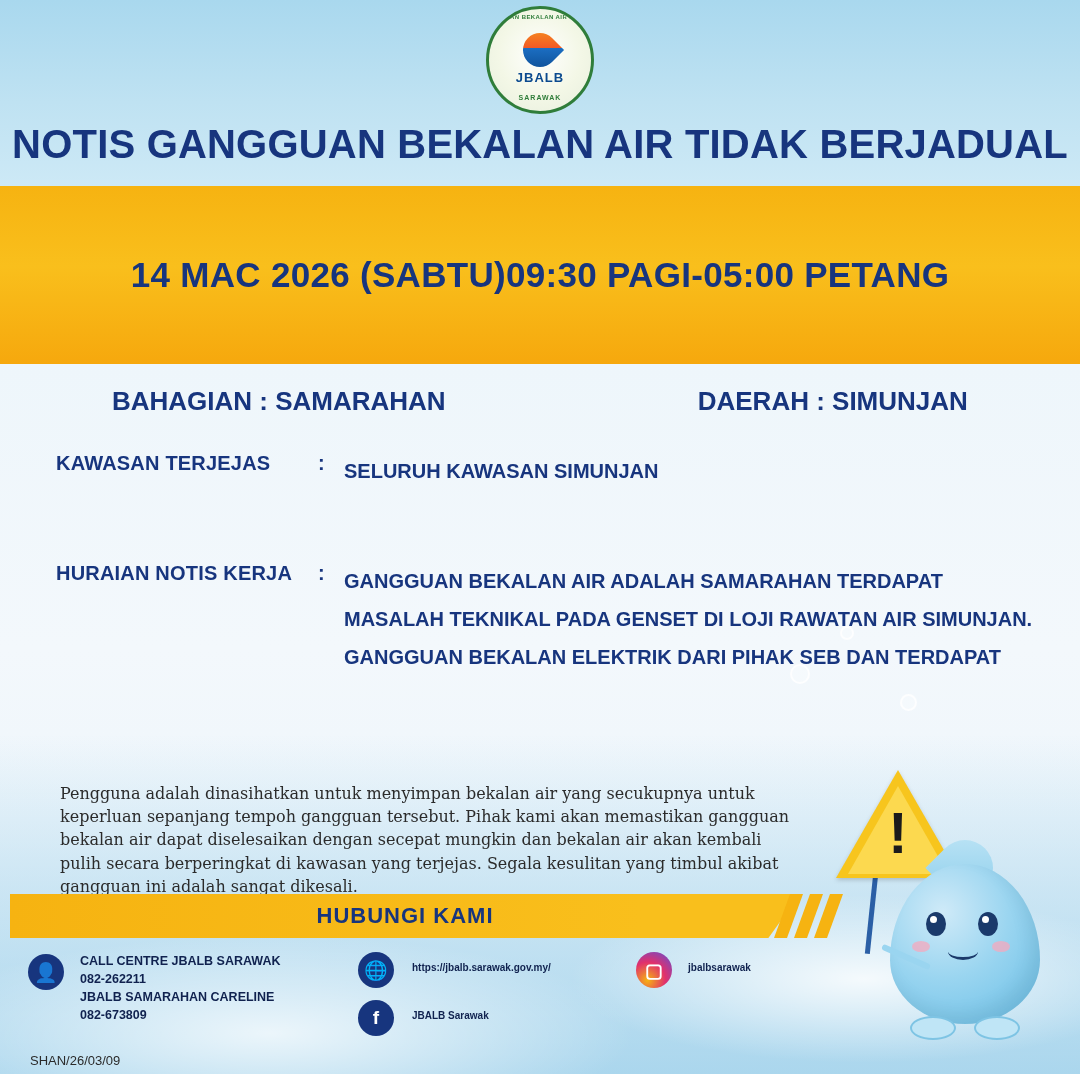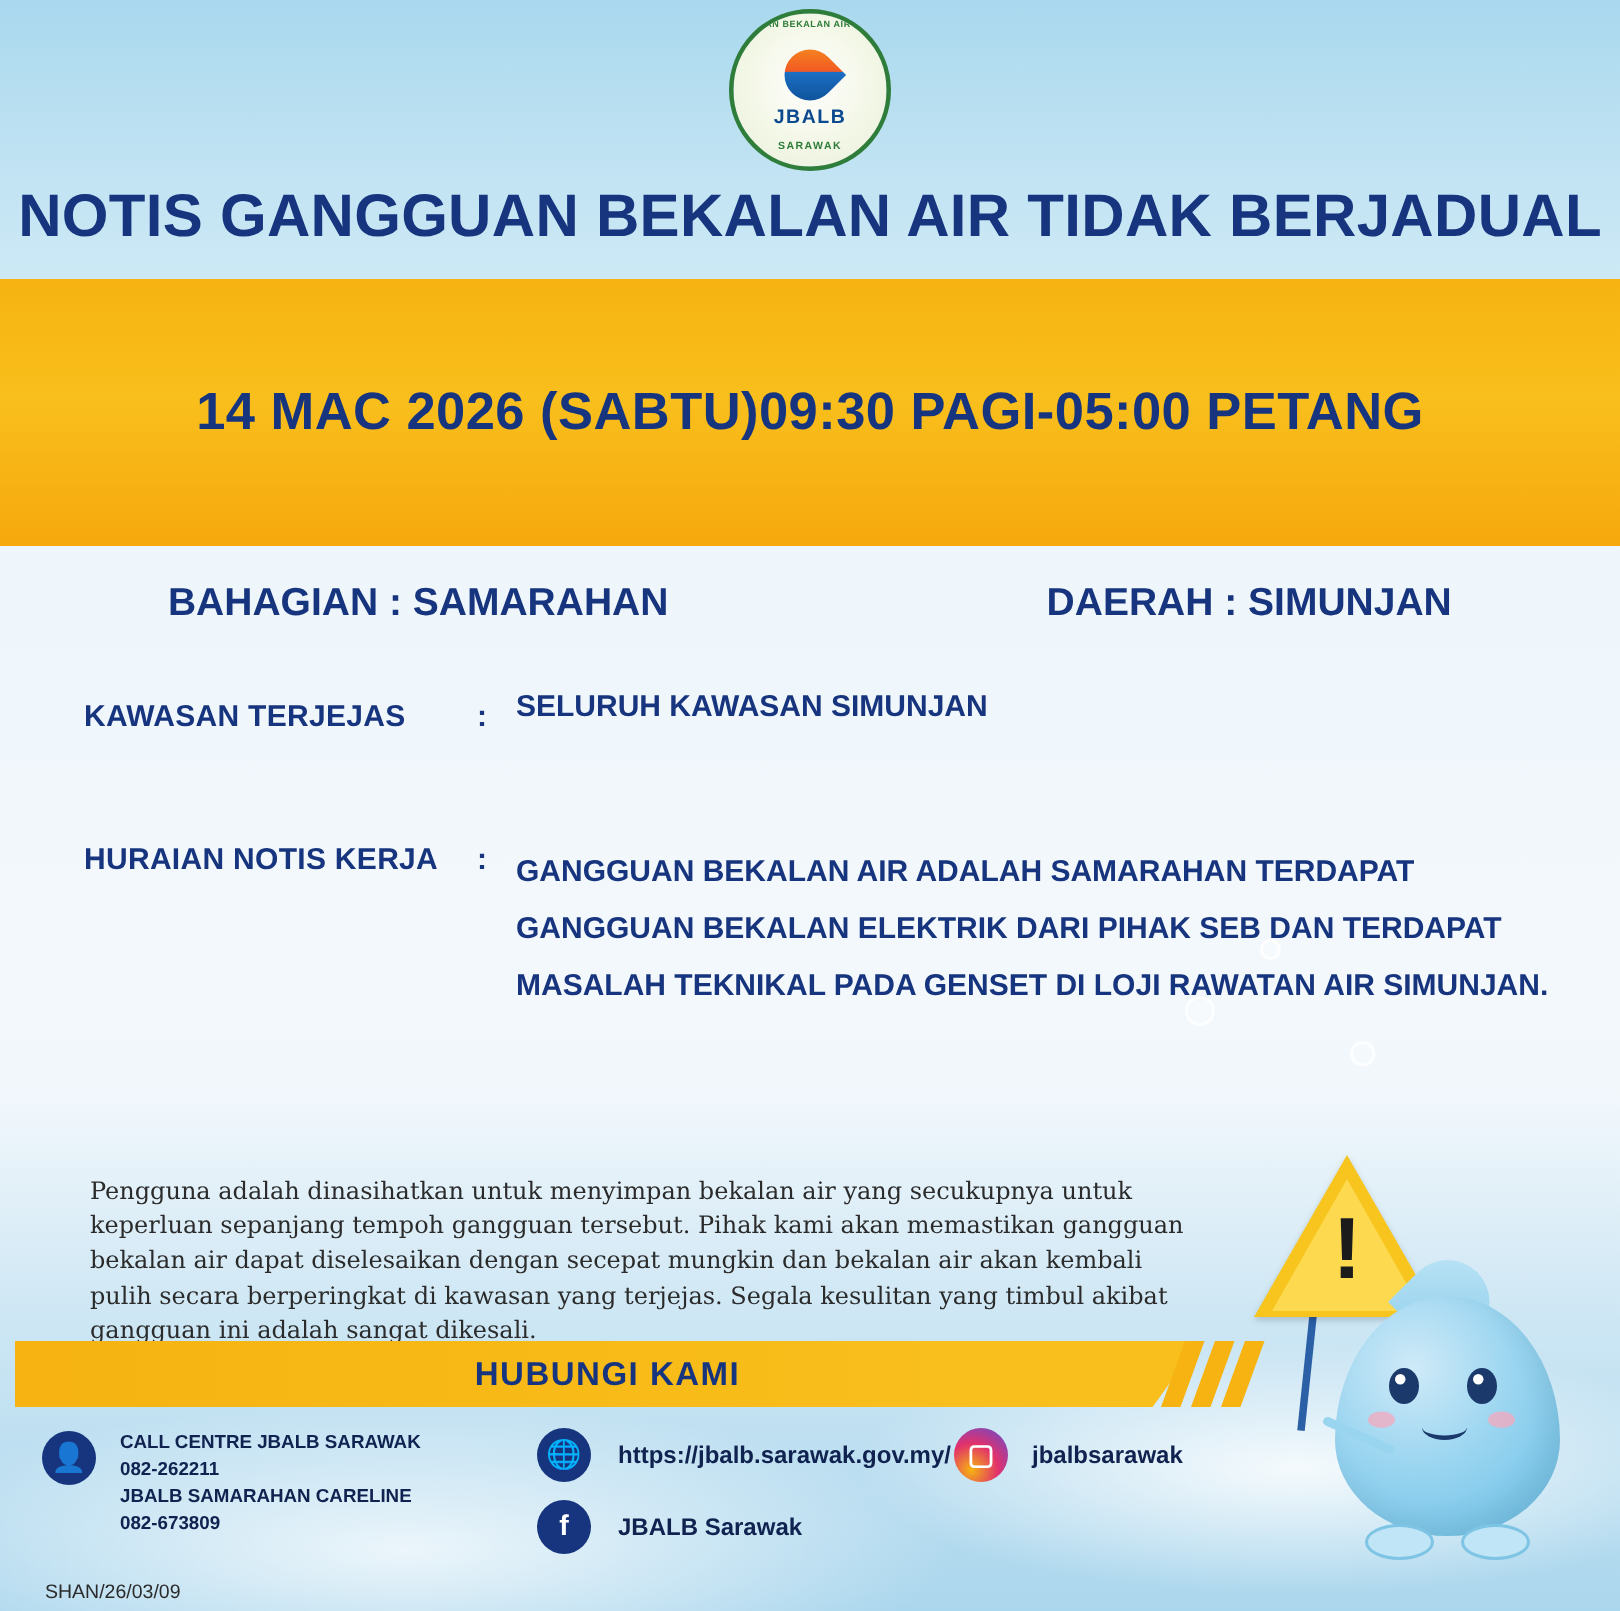--- a/index.html
+++ b/index.html
@@ -154,21 +154,21 @@
     letter-spacing: .2px;
   }
   .field .colon {
     width: 26px;
     font-size: 20px;
   }
   .field .value {
     font-size: 20px;
     line-height: 1.9;
   }
-  .field-kawasan { top: 88px; left: 56px; align-items: flex-end; }
+  .field-kawasan { top: 88px; left: 56px; }
   .field-huraian { top: 198px; left: 56px; }
 
   .note {
     position: absolute;
     top: 418px;
     left: 28px;
     width: 740px;
     font-family: "DejaVu Serif", serif;
     font-size: 16px;
     line-height: 1.45;
@@ -383,21 +383,21 @@
     position: absolute;
     left: 80px;
     top: 12px;
     font-size: 12.5px;
     font-weight: bold;
     color: #10224f;
     line-height: 1.45;
   }
   .ctext {
     position: absolute;
-    font-size: 16px;
+    font-size: 10px;
     font-weight: bold;
     color: #10224f;
   }
   .ref {
     position: absolute;
     left: 30px;
     bottom: 0;
     font-size: 13px;
     color: #2b2b2b;
     font-family: "Liberation Sans", sans-serif;
@@ -442,22 +442,22 @@
       <div class="value">
         <div>SELURUH KAWASAN SIMUNJAN</div>
       </div>
     </div>
 
     <div class="field field-huraian">
       <div class="label">HURAIAN NOTIS KERJA</div>
       <div class="colon">:</div>
       <div class="value">
         <div>GANGGUAN BEKALAN AIR ADALAH SAMARAHAN TERDAPAT</div>
+        <div>MASALAH TEKNIKAL PADA GENSET DI LOJI RAWATAN AIR SIMUNJAN.</div>
         <div>GANGGUAN BEKALAN ELEKTRIK DARI PIHAK SEB DAN TERDAPAT</div>
-        <div>MASALAH TEKNIKAL PADA GENSET DI LOJI RAWATAN AIR SIMUNJAN.</div>
       </div>
     </div>
 
     <div class="note">Pengguna adalah dinasihatkan untuk menyimpan bekalan air yang secukupnya untuk keperluan sepanjang tempoh gangguan tersebut. Pihak kami akan memastikan gangguan bekalan air dapat diselesaikan dengan secepat mungkin dan bekalan air akan kembali pulih secara berperingkat di kawasan yang terjejas. Segala kesulitan yang timbul akibat gangguan ini adalah sangat dikesali.</div>
 
     <div class="warn-pole"></div>
     <div class="warn-sign"></div>
     <div class="warn-inner"></div>
     <div class="warn-mark">!</div>
 

